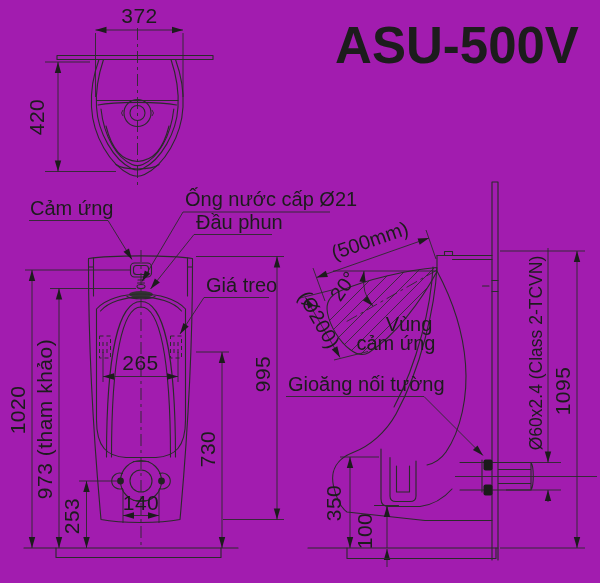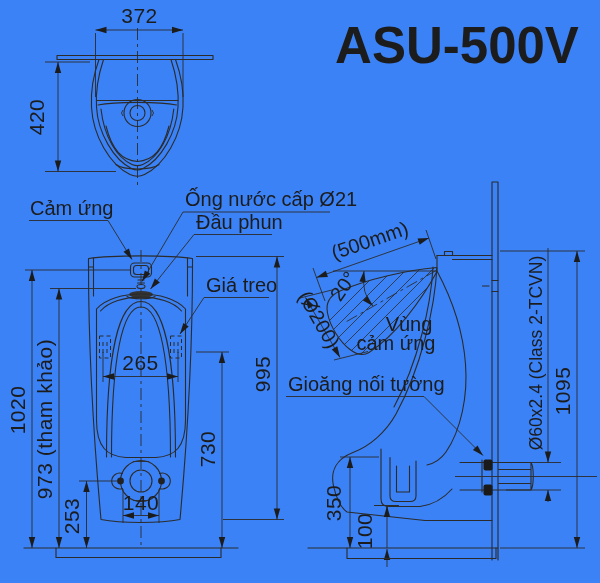--- a/index.html
+++ b/index.html
@@ -1,16 +1,16 @@
 <!DOCTYPE html>
 <html><head>
 <meta charset="utf-8">
 <style>
   html,body { margin:0; padding:0; background:#ffffff; }
-  .canvas { position:relative; width:600px; height:583px; background:#3b82f6; overflow:hidden; }
+  .canvas { position:relative; width:600px; height:583px; background:#a21caf; overflow:hidden; }
   svg { position:absolute; left:0; top:0; }
   .ln    { fill:none; stroke:#2b2b2b; stroke-width:1.1; stroke-linecap:round; stroke-linejoin:round; }
   .thin  { fill:none; stroke:#2b2b2b; stroke-width:0.9; }
   .dim   { fill:none; stroke:#2b2b2b; stroke-width:0.9; }
   .cl    { fill:none; stroke:#2b2b2b; stroke-width:0.9; stroke-dasharray:12 4 3 4; }
   .dash  { fill:none; stroke:#2b2b2b; stroke-width:1; stroke-dasharray:4 3; }
   .hatch { fill:none; stroke:#2b2b2b; stroke-width:0.8; }
   text   { fill:#1c1c1c; font-family:"Liberation Sans", sans-serif; }
   .t21   { font-size:21px; letter-spacing:0.5px; }
   .t20   { font-size:20px; }

